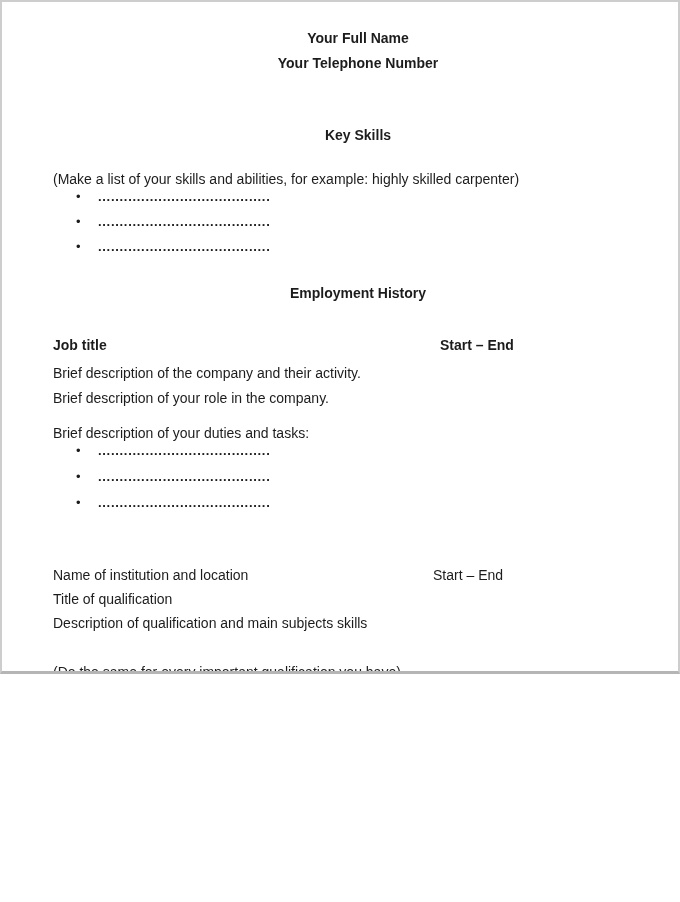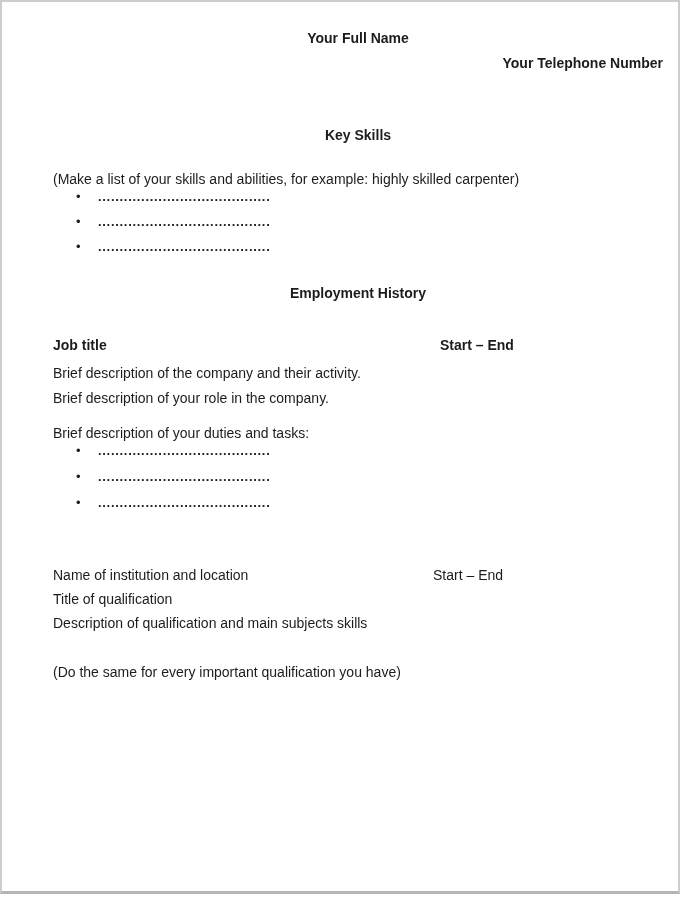--- a/index.html
+++ b/index.html
@@ -3,42 +3,42 @@
 <meta charset="utf-8">
 <style>
   html, body {
     margin: 0;
     padding: 0;
     background: #ffffff;
   }
   .page {
     position: relative;
     width: 680px;
-    height: 894px;
+    height: 674px;
     box-sizing: border-box;
     background: #ffffff;
     border: 2px solid #cdcdcd;
     border-bottom: 3px solid #b5b5b5;
     font-family: "Liberation Sans", sans-serif;
     font-size: 14px;
     color: #1c1c1c;
     padding: 0 15px 0 51px;
     overflow: hidden;
   }
   .line {
     line-height: 18px;
     min-height: 18px;
   }
   .heading {
     font-weight: bold;
     text-align: center;
   }
   
   .full-name        { margin-top: 27px; }
-  .telephone        { margin-top: 7px; text-align: right; }
+  .telephone        { margin-top: 7px; }
   .key-skills-title { margin-top: 54px; }
   .key-skills-hint  { margin-top: 26px; }
   .list-1           { margin-top: 34px; }
   .employment-title { margin-top: 28px; }
   .job-row          { margin-top: 34px; font-weight: bold; }
   .company-line     { margin-top: 23px; }
   .company-activity { margin-top: 10px; }
   .role-line        { margin-top: 7px; }
   .duties-label     { margin-top: 17px; }
   .list-2           { margin-top: 33px; }

